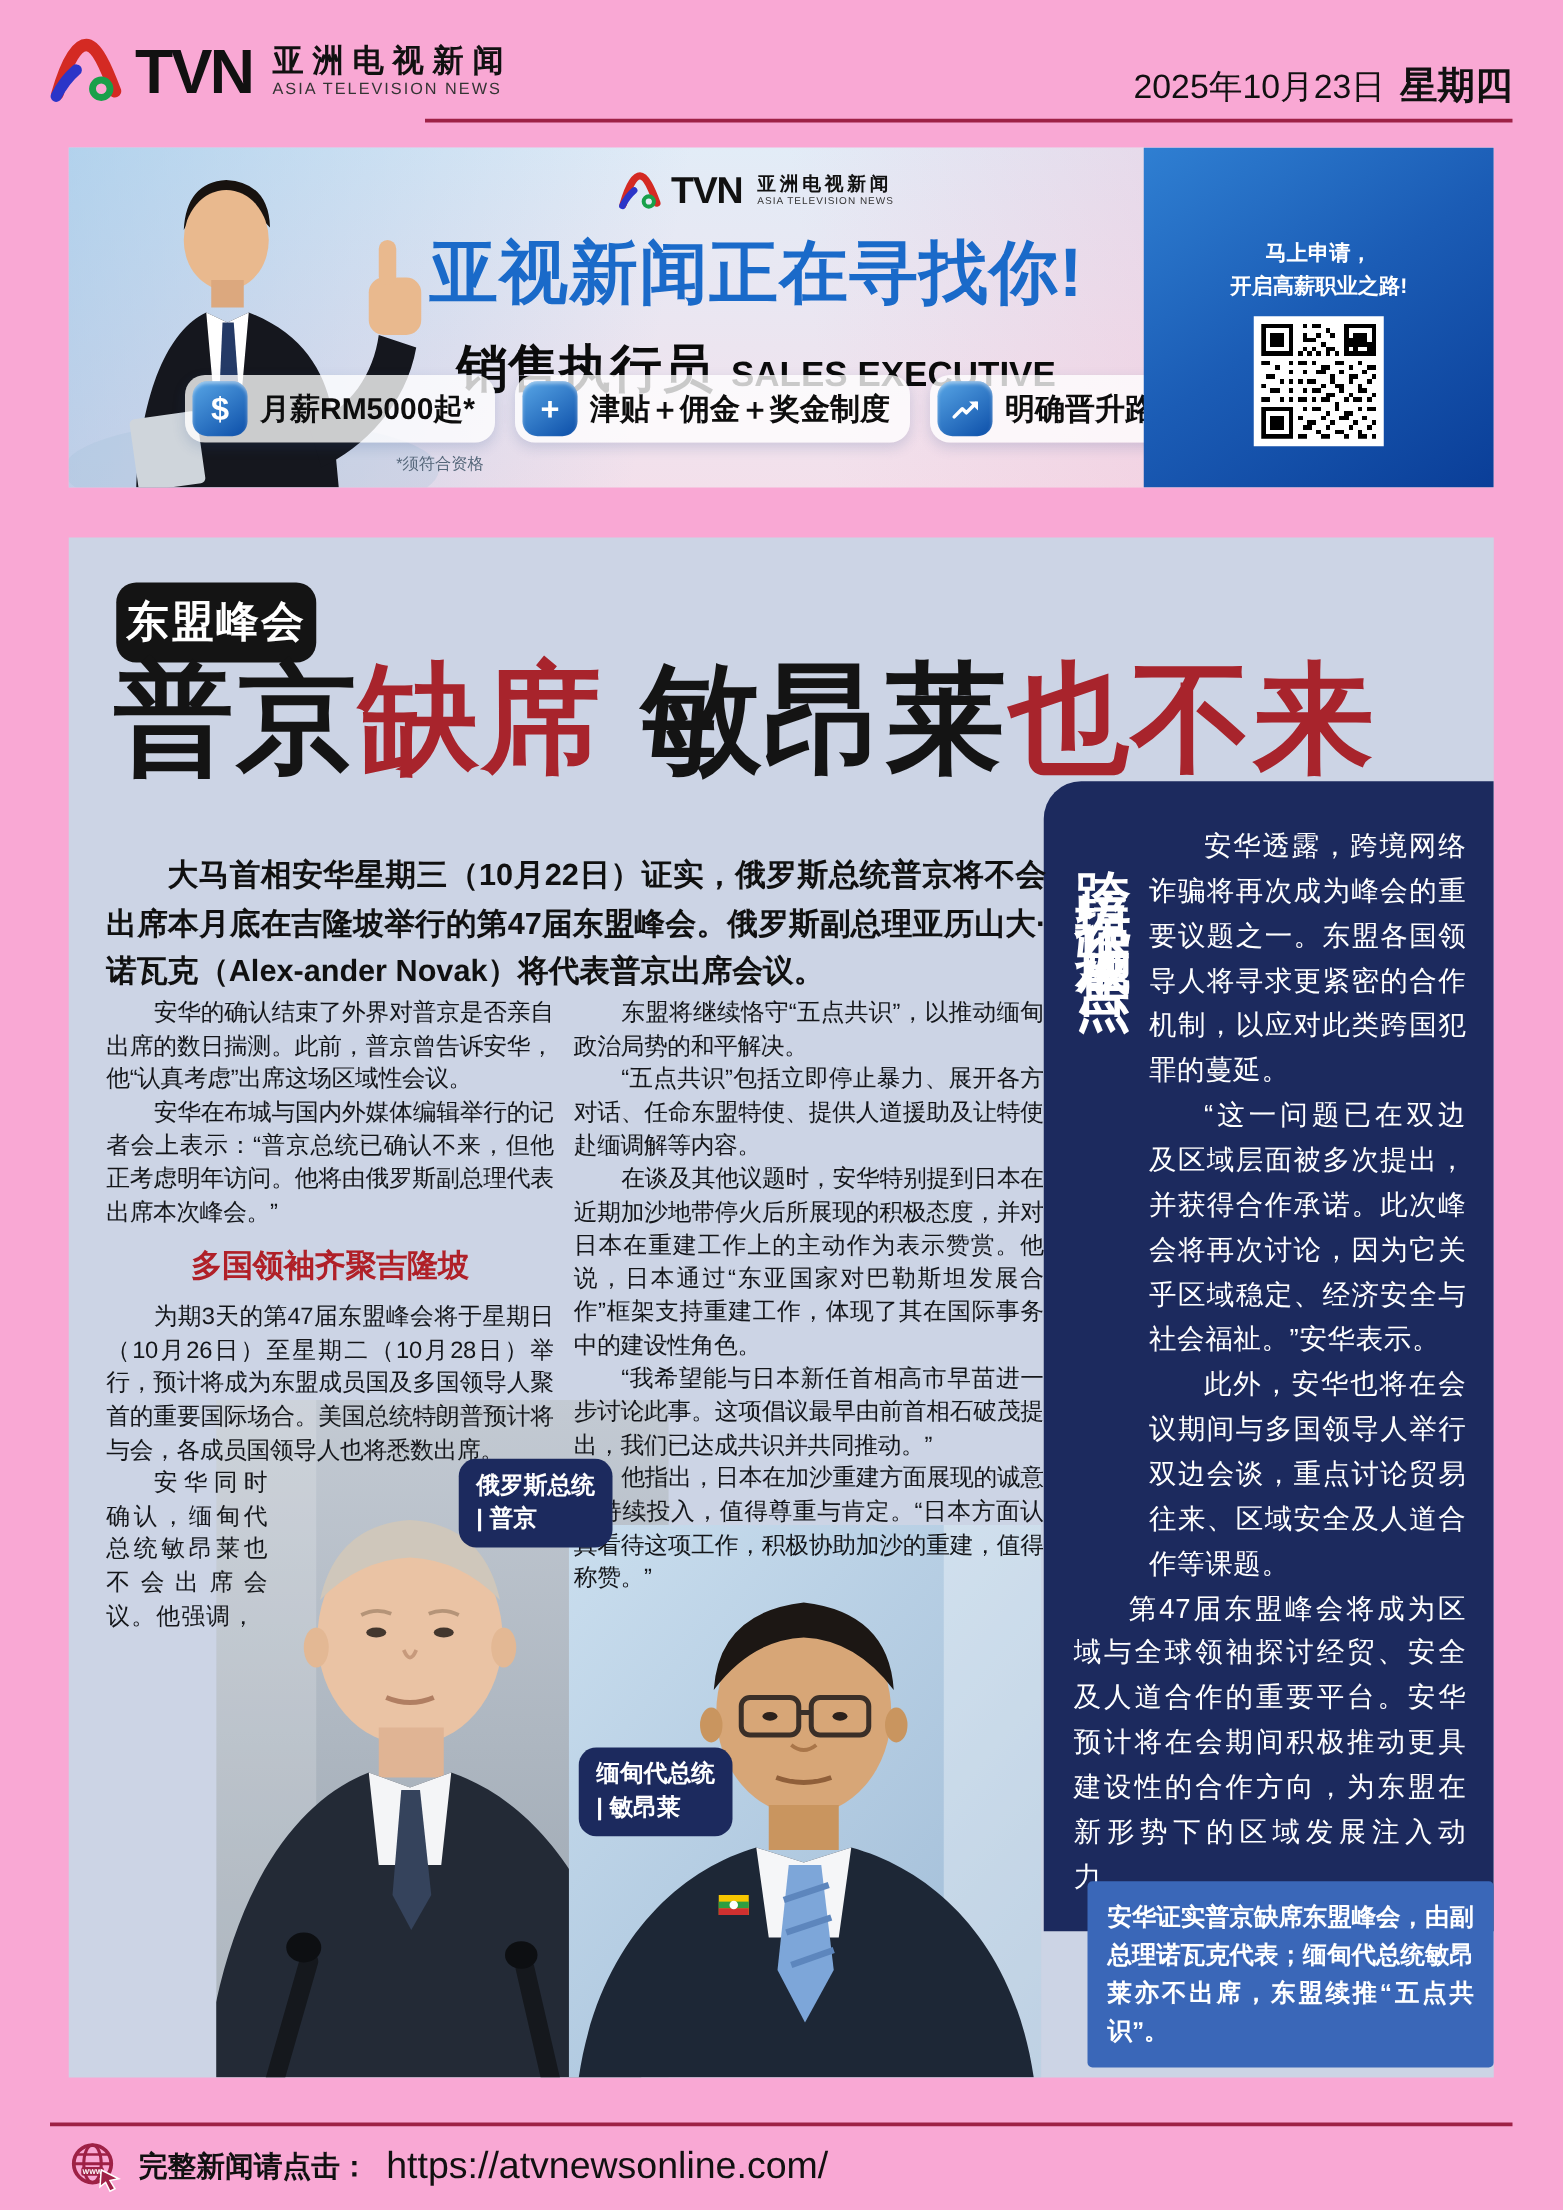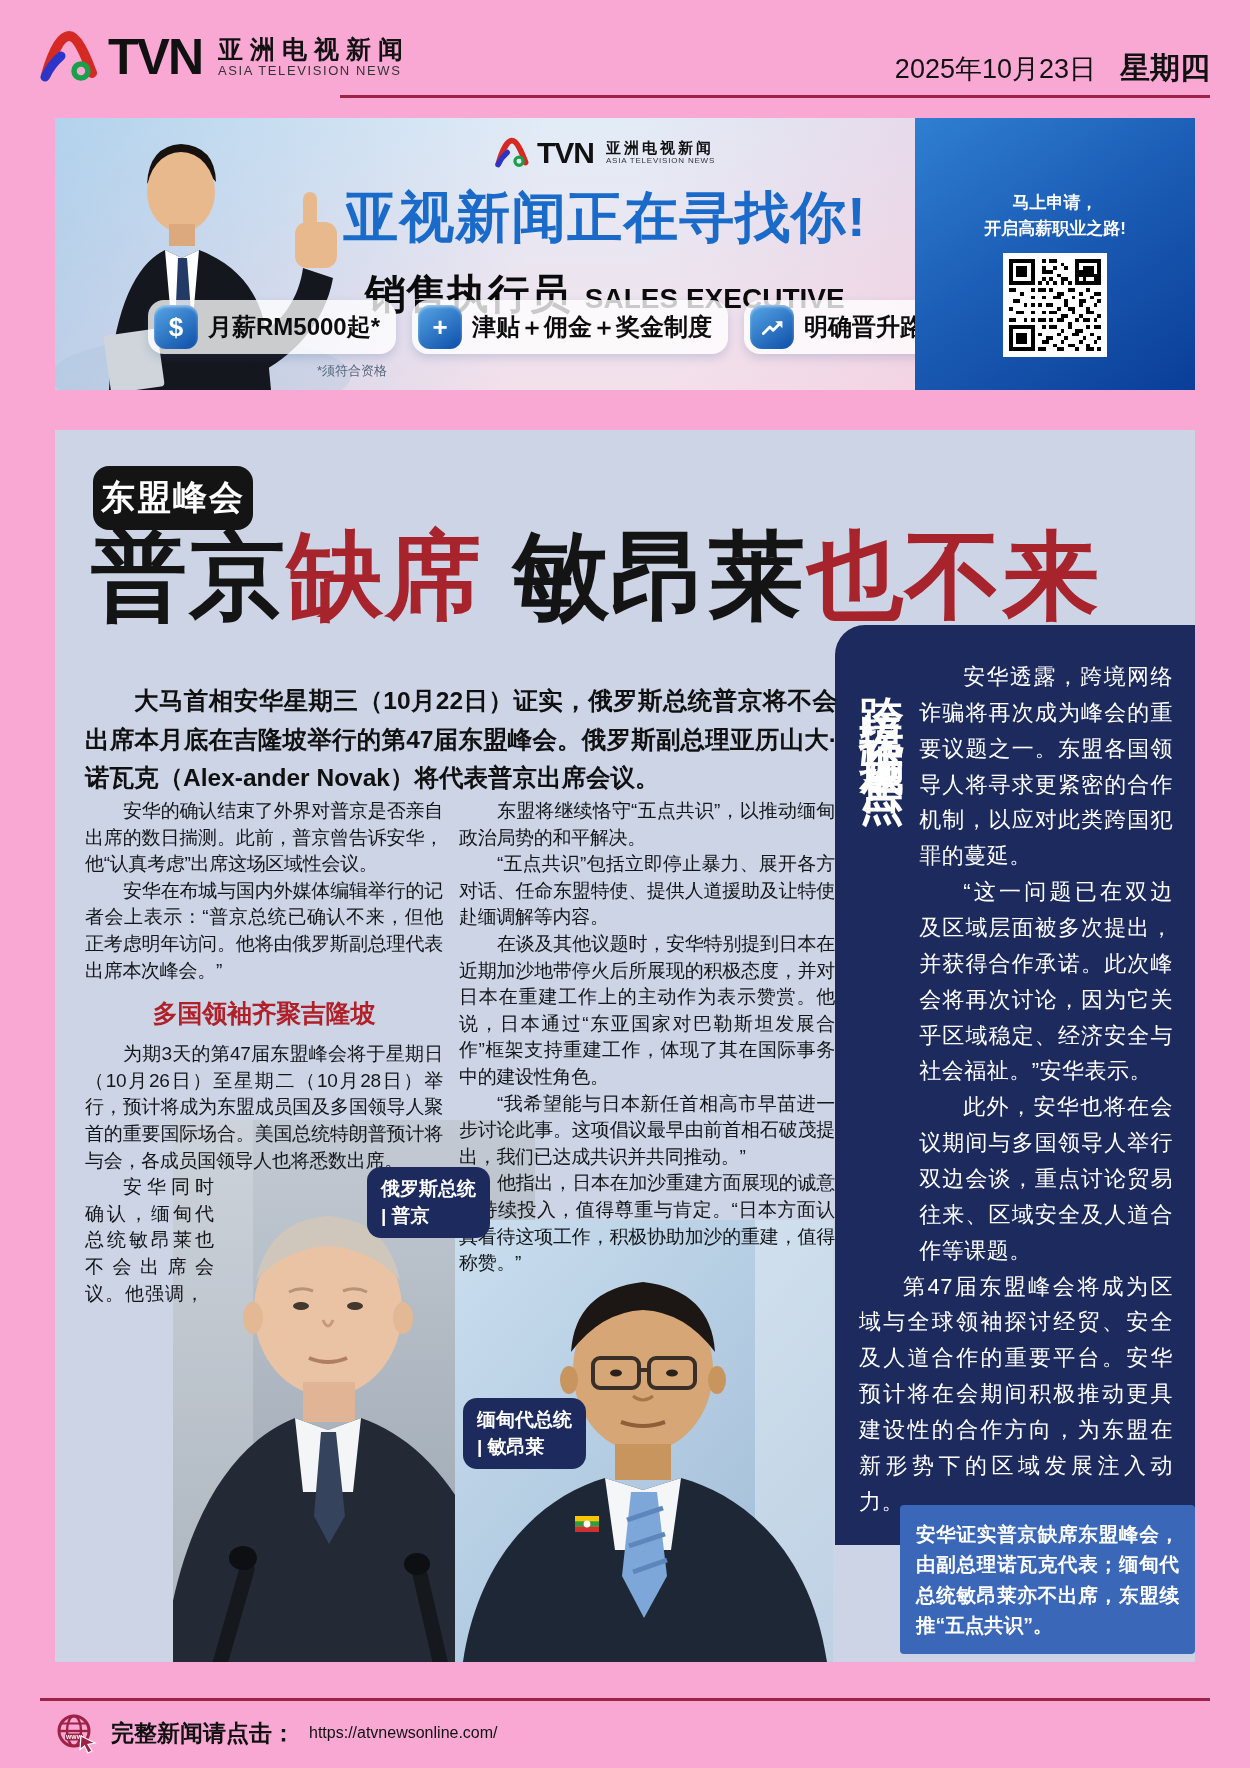--- a/index.html
+++ b/index.html
@@ -7,21 +7,21 @@
   body { font-family:"Liberation Sans", sans-serif; }
   .page { position:relative; width:1250px; height:1768px; background:#f9a8d4; overflow:hidden; margin:0 auto; }
 
   
   .masthead { position:absolute; top:26px; left:40px; right:40px; height:72px; }
   .logo { position:absolute; left:0; top:2px; display:flex; align-items:center; gap:10px; }
   .logo-tvn { font-size:50px; font-weight:900; color:#111; letter-spacing:-2px; }
   .logo-stack { display:flex; flex-direction:column; margin-left:6px; line-height:1.15; }
   .logo-cn { font-size:25px; font-weight:800; color:#111; letter-spacing:7px; }
   .logo-en { font-size:13px; font-weight:500; color:#333; letter-spacing:1.6px; }
-  .date-block { position:absolute; right:0; top:22px; display:flex; align-items:baseline; gap:24px; }
+  .date-block { position:absolute; right:0; top:22px; display:flex; align-items:baseline; gap:12px; }
   .date-text { font-size:27px; color:#111; }
   .weekday { font-size:30px; font-weight:700; color:#111; }
   .mast-rule { position:absolute; left:300px; right:0; bottom:0; height:3px; background:#9e2146; }
 
   
   .banner { position:absolute; top:118px; left:55px; width:1140px; height:272px;
     background:
       linear-gradient(100deg, rgba(139,189,228,.55), rgba(255,255,255,0) 42%),
       linear-gradient(262deg, rgba(242,173,203,.55), rgba(255,255,255,0) 48%),
       linear-gradient(180deg,#e2ecf7,#f3e0eb);
@@ -77,27 +77,27 @@
 
   .sidebar { position:absolute; right:0; top:195px; width:360px; height:920px; background:#1c2a5e;
              border-radius:30px 0 0 0; padding:34px 22px 16px 24px; z-index:2; overflow:hidden; }
   .side-title { float:left; writing-mode:vertical-lr; text-orientation:upright; color:#fff;
                 font-size:44px; font-weight:900; letter-spacing:14px; line-height:1.05; height:565px;
                 margin:2px 14px 8px 0; }
   .sidebar p { color:#fff; font-size:22px; line-height:1.63; text-align:justify; text-indent:2em; letter-spacing:.5px; }
 
   .caption { position:absolute; right:0; bottom:8px; left:815px; background:#3a67b8; color:#fff;
              font-size:19.5px; font-weight:700; line-height:1.55; padding:14px 16px; text-align:justify;
-             border-radius:4px; z-index:5;margin-left:30px; }
+             border-radius:4px; z-index:5; }
 
   
   .footer-rule { position:absolute; left:40px; right:40px; top:1698px; height:3px; background:#9e2146; }
   .footer-row { position:absolute; left:55px; top:1712px; display:flex; align-items:center; gap:14px; }
   .footer-label { font-size:23px; font-weight:800; color:#111; }
-  .footer-url { font-size:16px; color:#111; }
+  .footer-url { font-size:30px; color:#111; }
 </style>
 </head>
 <body>
 
 <div class="page">
 
   <header class="masthead">
     <div class="logo">
       <svg width="58" height="54" viewBox="0 0 58 52">
         <path d="M6 44 C14 16 22 5 29 5 C37 5 45 23 52 42" stroke="#d42a23" stroke-width="10" fill="none" stroke-linecap="round"></path>

